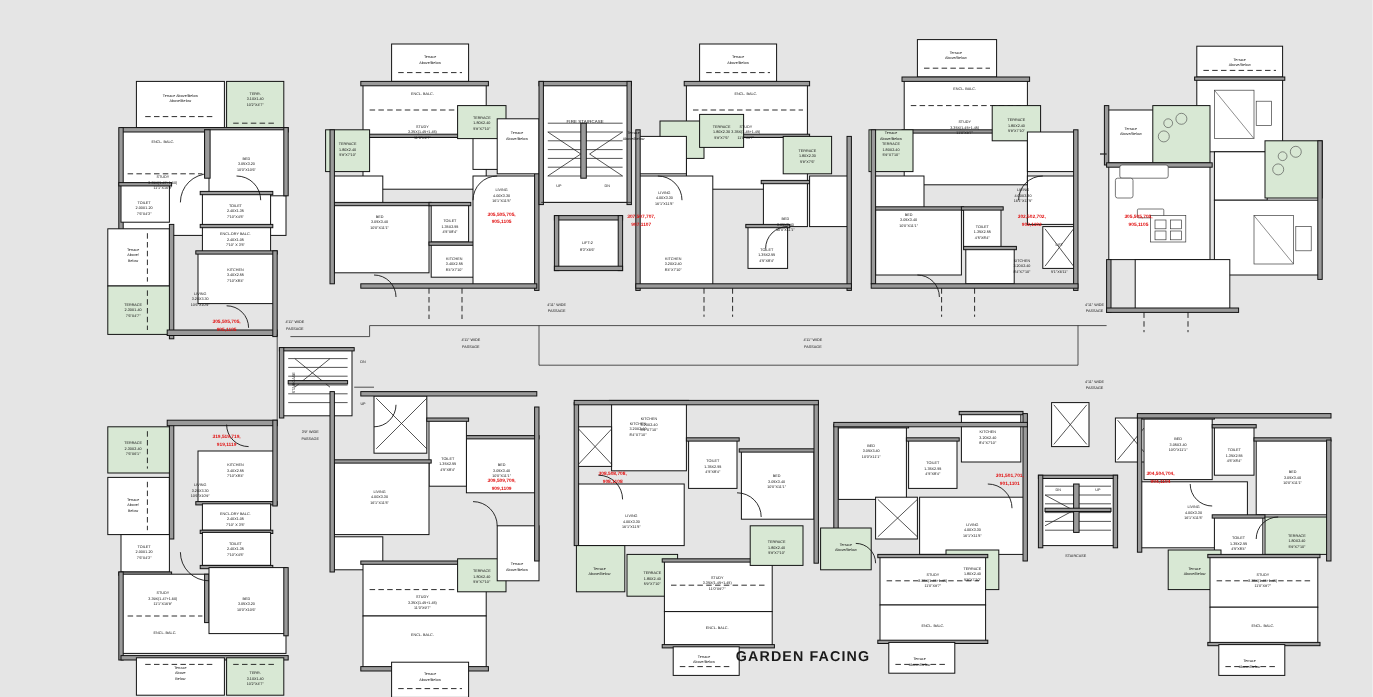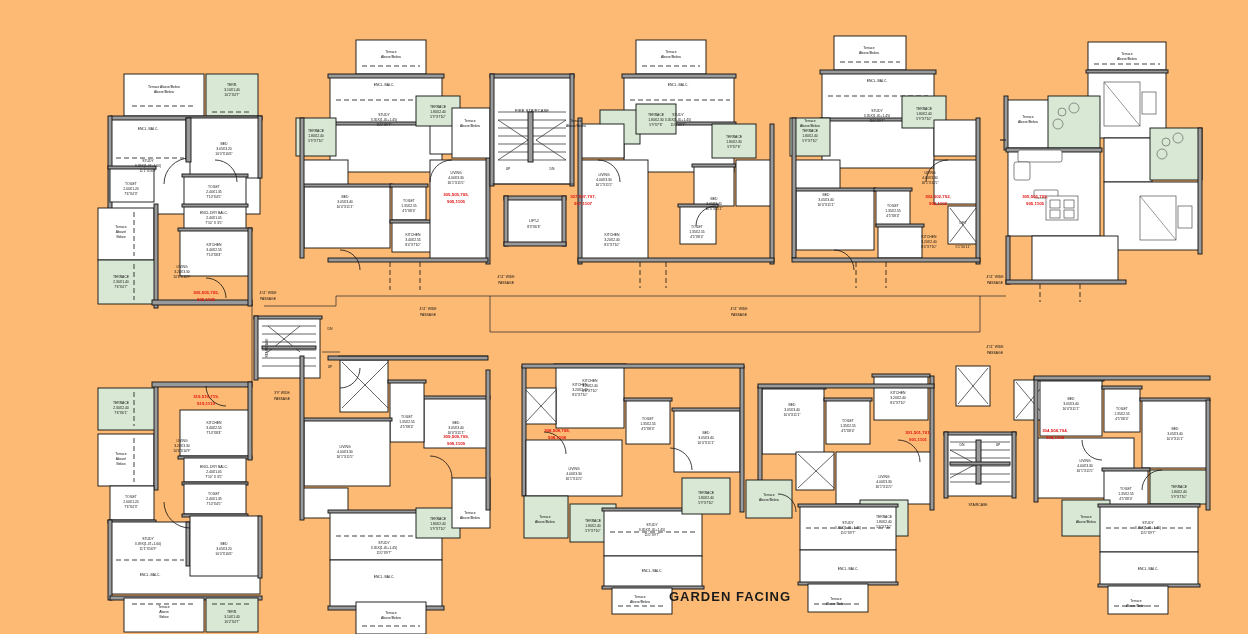--- a/index.html
+++ b/index.html
@@ -1,18 +1,18 @@
 <!DOCTYPE html>
 <html><head>
 <meta charset="utf-8">
 <title>Floor Plan</title>
 <style>
   html,body{margin:0;padding:0;background:#ffffff;}
   body{font-family:"Liberation Sans", sans-serif;}
-  #plan{position:relative;width:1248px;height:634px;background:#fdba74;overflow:hidden;}
+  #plan{position:relative;width:1248px;height:634px;background:#e5e5e5;overflow:hidden;}
   svg{position:absolute;left:0;top:0;width:1248px;height:634px;}
   .wall{fill:#9a9a9a;stroke:#111;stroke-width:0.9;}
   .hair{fill:none;stroke:#222;stroke-width:0.7;}
   .hair2{fill:none;stroke:#444;stroke-width:0.55;}
   .dash{fill:none;stroke:#111;stroke-width:0.8;stroke-dasharray:5 3;}
   .terr{fill:#d8e8d4;stroke:#111;stroke-width:0.9;}
   .rm{fill:#ffffff;stroke:#111;stroke-width:0.9;}
   .door{fill:none;stroke:#111;stroke-width:0.8;}
   .furn{fill:#ffffff;stroke:#333;stroke-width:0.6;}
   .txt{font-family:"Liberation Sans", sans-serif;fill:#111;font-size:4.0px;text-anchor:middle;letter-spacing:0.1px;}

